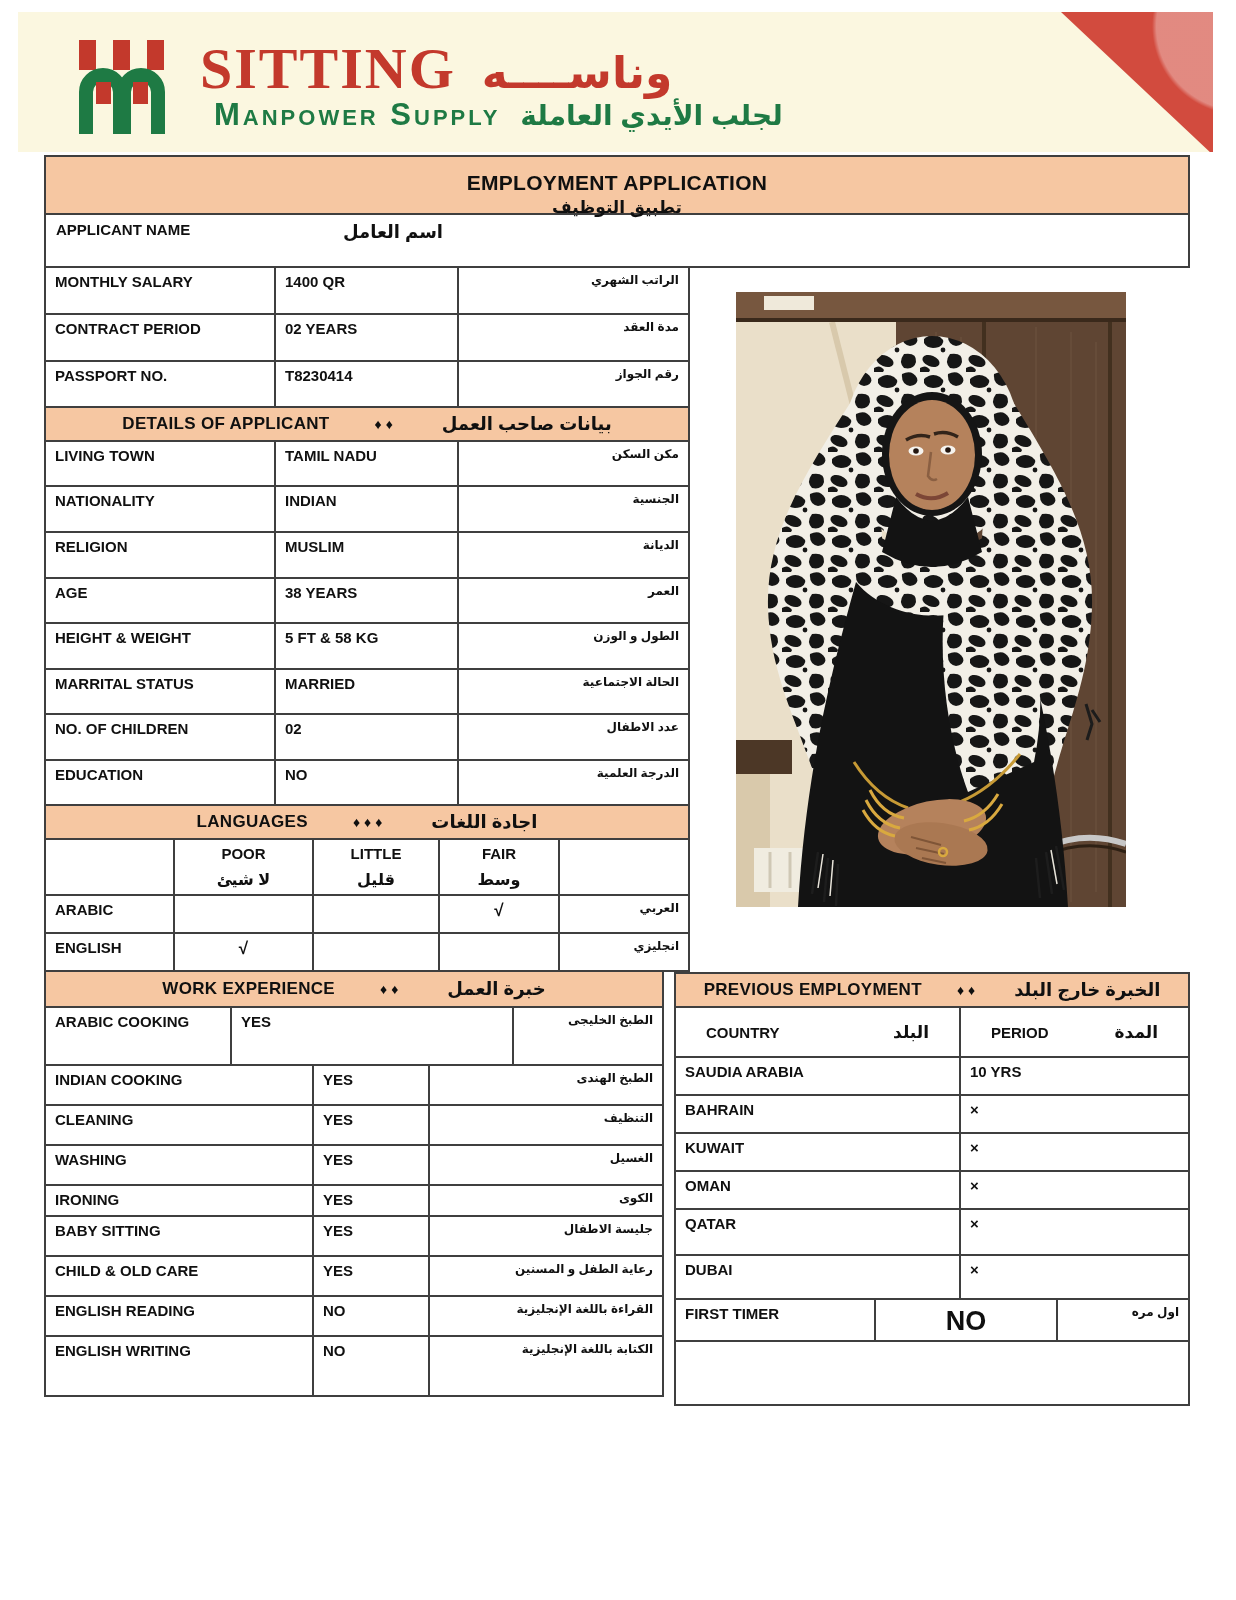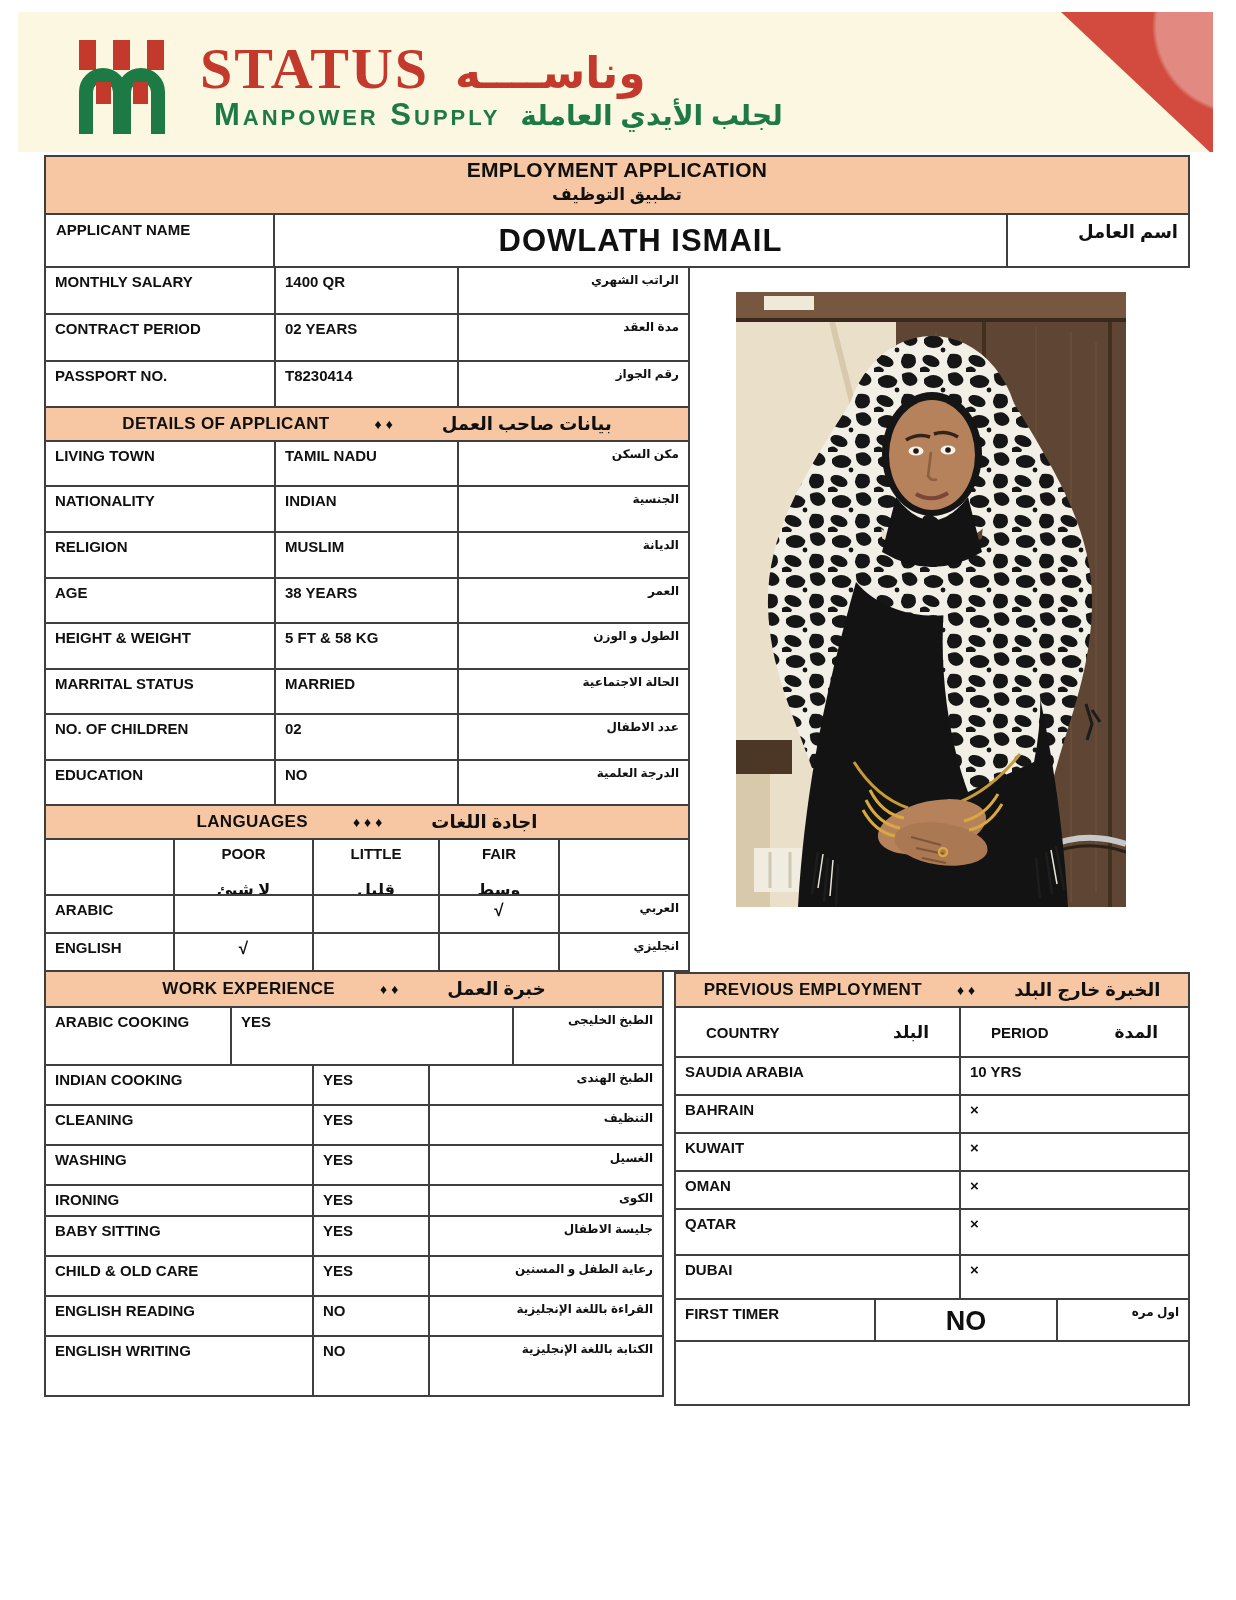--- a/index.html
+++ b/index.html
@@ -18,21 +18,21 @@
   .brand-text{display:flex;flex-direction:column}
   .bline{display:flex;align-items:baseline}
   .brand-en{font-family:"Liberation Serif","DejaVu Serif",serif;font-size:58px;line-height:58px;color:var(--red);letter-spacing:2px;font-weight:700}
   .brand-ar{font-size:44px;line-height:50px;color:var(--red);margin-right:10px;margin-left:26px;font-weight:700}
   .tag-en{font-variant:small-caps;font-size:31px;line-height:34px;color:var(--green);letter-spacing:3px;margin-left:14px}
   .tag-ar{font-size:28px;line-height:34px;color:var(--green);margin-left:20px}
   .corner{position:absolute;right:0;top:0;width:152px;height:143px;background:#d24b3e;clip-path:polygon(0 0,100% 0,100% 100%)}
   .corner-swoosh{position:absolute;right:0;top:0;width:152px;height:143px;clip-path:polygon(0 0,100% 0,100% 100%);background:radial-gradient(circle at 118% 10%, rgba(255,255,255,.35) 0 38%, rgba(255,255,255,0) 40%)}
   
   .form{position:absolute;left:44px;top:155px;width:1146px;height:1255px}
-  .title-row{height:60px;background:var(--peach);border:2px solid var(--ln);text-align:center;padding-top:1px}
+  .title-row{height:60px;background:var(--peach);border:2px solid var(--ln);text-align:center;padding-top:14px}
   .title-en{font-size:21px;letter-spacing:.3px}
   .title-ar{font-size:17px;margin-top:2px}
   .name-row{height:53px;display:flex;border:2px solid var(--ln);border-top:none}
   .name-row .c{padding:6px 10px}
   .nr-label{flex:0 0 227px;font-size:15px}
   .nr-name{flex:1;text-align:center;font-size:31px;letter-spacing:1px;line-height:40px;border-left:2px solid var(--ln);border-right:2px solid var(--ln)}
   .nr-ar{flex:0 0 180px;text-align:right;direction:rtl;font-size:18px}
   .stack{position:absolute}
   .left-stack{left:0;top:113px;width:646px}
   .right-stack{left:630px;top:817px;width:516px}
@@ -48,21 +48,21 @@
   .sect .s-ar{font-size:18px}
   .ck{font-size:17px;text-align:center}
   
   .b-lab{flex:0 0 228px}.b-val{flex:0 0 183px}
   .lg1{flex:0 0 127px}.lg2{flex:0 0 139px}.lg3{flex:0 0 126px}.lg4{flex:0 0 120px}
   .w-lab{flex:0 0 266px}.w-val{flex:0 0 116px}
   .w0-lab{flex:0 0 184px}.w0-val{flex:0 0 282px}
   .p-c{flex:0 0 283px}
   .ft-lab{flex:0 0 198px}.ft-val{flex:0 0 182px;text-align:center;font-size:27px;line-height:32px}
   .lhead{text-align:center;font-size:15px;padding-top:4px}
-  .lhead .a2{font-size:16px;font-weight:700;margin-top:18px}
+  .lhead .a2{font-size:16px;font-weight:700;margin-top:8px}
   .ph-head{display:flex;justify-content:space-between;align-items:center;padding:8px 30px !important;font-size:15px}
   .ph-head .h-ar{font-size:17px}
   .top2{border-top:2px solid var(--ln)}
   .photo{position:absolute;left:692px;top:137px;width:390px;height:615px}
 </style>
 </head>
 <body>
 
 <div class="band">
   <div class="band-inner">
@@ -70,21 +70,21 @@
       <rect x="5" y="0" width="17" height="30" fill="#c3392c"></rect>
       <rect x="39" y="0" width="17" height="30" fill="#c3392c"></rect>
       <rect x="73" y="0" width="17" height="30" fill="#c3392c"></rect>
       <path d="M12,94 V52 A17,17 0 0 1 46,52 V94" stroke="#1e7a44" stroke-width="14" fill="none"></path>
       <path d="M50,94 V52 A17,17 0 0 1 84,52 V94" stroke="#1e7a44" stroke-width="14" fill="none"></path>
       <rect x="22" y="42" width="15" height="22" fill="#c3392c"></rect>
       <rect x="59" y="42" width="15" height="22" fill="#c3392c"></rect>
     </svg>
     <div class="brand-text">
       <div class="bline">
-        <span class="brand-en">STATUS</span>
+        <span class="brand-en">SITTING</span>
         <span class="brand-ar">وناســــه</span>
       </div>
       <div class="bline">
         <span class="tag-en">Manpower Supply</span>
         <span class="tag-ar">لجلب الأيدي العاملة</span>
       </div>
     </div>
   </div>
   <div class="corner"></div>
   <div class="corner-swoosh"></div>
@@ -92,21 +92,20 @@
 
 <div class="form">
 
   <div class="title-row">
     <div class="title-en">EMPLOYMENT APPLICATION</div>
     <div class="title-ar">تطبيق التوظيف</div>
   </div>
 
   <div class="name-row">
     <div class="c nr-label">APPLICANT NAME</div>
-    <div class="c nr-name">DOWLATH ISMAIL</div>
     <div class="c nr-ar">اسم العامل</div>
   </div>
 
   <div class="stack left-stack">
 
     <div class="row" style="height:47px">
       <div class="c lab b-lab">MONTHLY SALARY</div>
       <div class="c val b-val">1400 QR</div>
       <div class="c ara">الراتب الشهري</div>
     </div>

